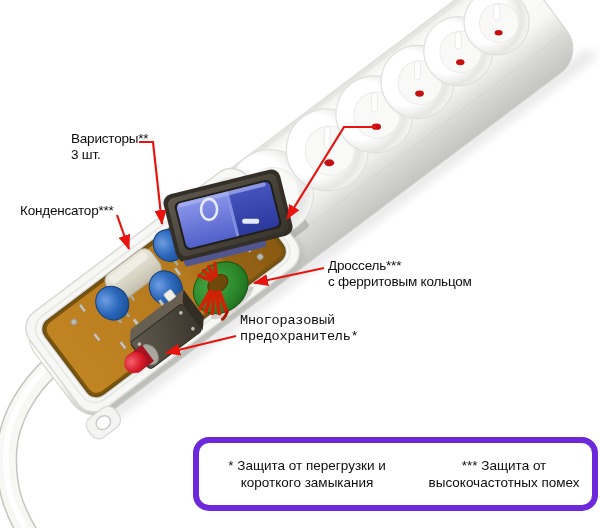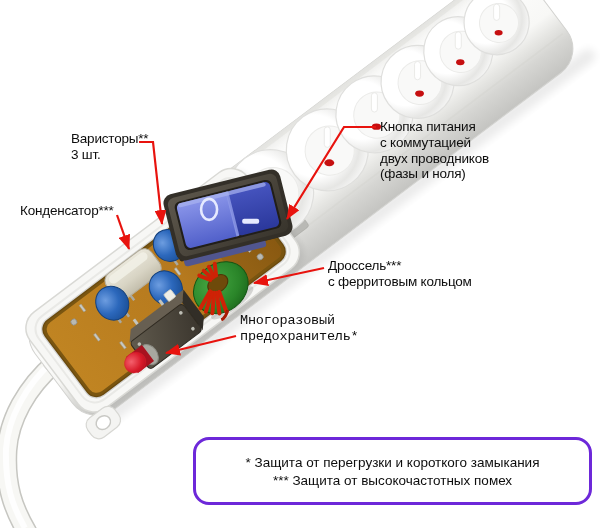--- a/index.html
+++ b/index.html
@@ -2,22 +2,22 @@
 <html><head>
 <meta charset="utf-8">
 <style>
   html,body{margin:0;padding:0;background:#fff;}
   .stage{position:relative;width:600px;height:528px;background:#ffffff;overflow:hidden;
          font-family:"Liberation Sans",sans-serif;}
   .stage svg{position:absolute;left:0;top:0;}
   .lbl{position:absolute;font-size:13.5px;line-height:1.17;color:#0d0d0d;
        white-space:pre-line;letter-spacing:-0.2px;}
   .fnbox{position:absolute;left:193px;top:437px;width:393px;height:62px;
-         border:3px solid #6d28d9;border-radius:16px;background:#fff;
-         display:flex;flex-direction:column;align-items:center;justify-content:center;
+         border:6px solid #6d28d9;border-radius:16px;background:#fff;
+         display:flex;flex-direction:row;align-items:center;justify-content:center;
          gap:1px;text-align:center;font-size:13.5px;line-height:17px;color:#0d0d0d;}
 </style>
 </head>
 <body>
 
 <div class="stage">
 <svg width="600" height="528" viewBox="0 0 600 528">
   <defs>
     <linearGradient id="gBody" gradientUnits="userSpaceOnUse" x1="0" y1="-76" x2="0" y2="46">
       <stop offset="0" stop-color="#ebebe8"></stop>
@@ -266,24 +266,20 @@
     <polyline points="117,215 129,249" marker-end="url(#ah)" stroke="#e8130e"></polyline>
     <polyline points="376,127 344,127 287,219" marker-end="url(#ah)" stroke="#e8130e"></polyline>
     <polyline points="324,268 254,283" marker-end="url(#ah)" stroke="#e8130e"></polyline>
     <polyline points="236,336 166,353" marker-end="url(#ah)" stroke="#e8130e"></polyline>
   </g>
 </svg>
 
 <div class="lbl" style="left:59px;top:131px;margin-left:12px;">Варисторы**
 3 шт.</div>
 <div class="lbl" style="left:20px;top:203px;">Конденсатор***</div>
-<div class="lbl" style="left:380px;top:119px;">Кнопка питания
-с коммутацией
-двух проводников
-(фазы и ноля)</div>
 <div class="lbl" style="left:328px;top:258px;">Дроссель***
 с ферритовым кольцом</div>
 <div class="lbl" style="left:240px;top:313px;font-family:Liberation Mono, monospace;">Многоразовый
 предохранитель*</div>
 
 <div class="fnbox">
   <div>* Защита от перегрузки и короткого замыкания</div>
   <div>*** Защита от высокочастотных помех</div>
 </div>
 </div>

